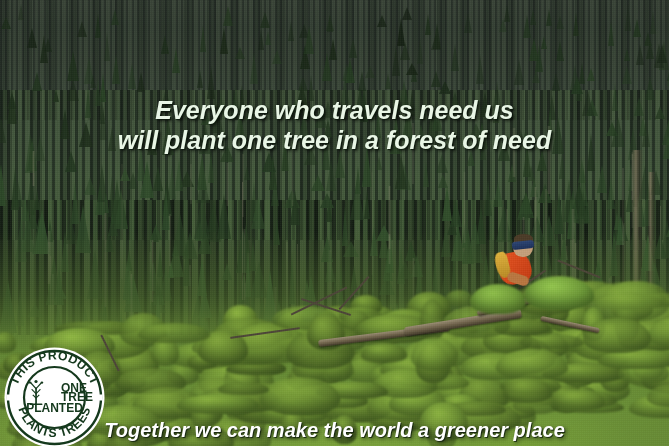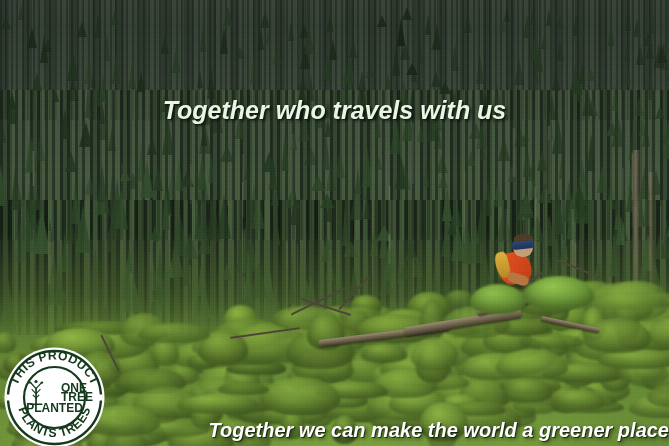--- a/index.html
+++ b/index.html
@@ -219,21 +219,21 @@
     line-height: 30px;
     color: #e9f6e6;
     text-shadow:
       1px 1px 0 rgba(12,26,12,0.8),
       2px 2px 3px rgba(0,0,0,0.65);
   }
   .subhead .ln { display: block; }
   .tagline {
     position: absolute;
     left: 0; right: 0; bottom: 4px;
-    text-align: right;
+    text-align: center;
     font-size: 20px;
     font-weight: 700;
     font-style: italic;
     color: #ffffff;
     text-shadow:
       1px 1px 0 rgba(14,28,12,0.75),
       2px 2px 4px rgba(0,0,0,0.6);
   }
 
   
@@ -1005,21 +1005,22 @@
   </div>
 
   <div class="bush bush-lit" style="left:470px; top:284px; width:56px; height:30px; background:radial-gradient(ellipse at 40% 30%, #8fc04a, #547a28);"></div>
   <div class="bush bush-lit" style="left:524px; top:276px; width:70px; height:34px; background:radial-gradient(ellipse at 40% 30%, #93c64d, #4e7425);"></div>
 
   <div class="vignette"></div>
   <div class="grain"></div>
 
 
   <div class="subhead">
-    <span class="ln">Together who travels with us</span>
+    <span class="ln">Everyone who travels need us</span>
+    <span class="ln">will plant one tree in a forest of need</span>
   </div>
 
   <div class="tagline">Together we can make the world a greener place</div>
 
   <div class="seal">
     <svg viewBox="0 0 101 101" xmlns="http://www.w3.org/2000/svg" aria-hidden="true">
       <defs>
         <path id="arcTop" d="M 11,52 A 39.5,39.5 0 0 1 90,52" fill="none"></path>
         <path id="arcBot" d="M 13.5,53 A 37,37 0 0 0 87.5,53" fill="none"></path>
       </defs>

